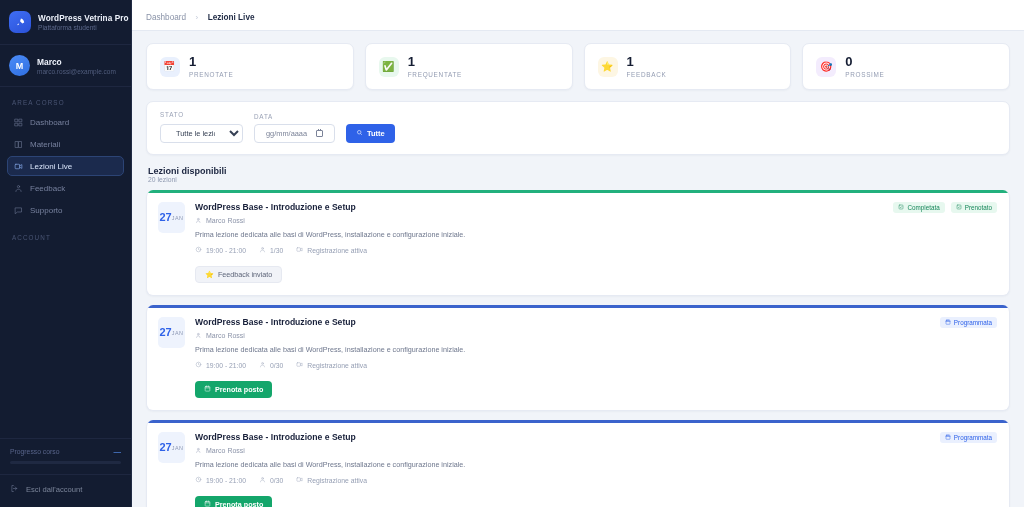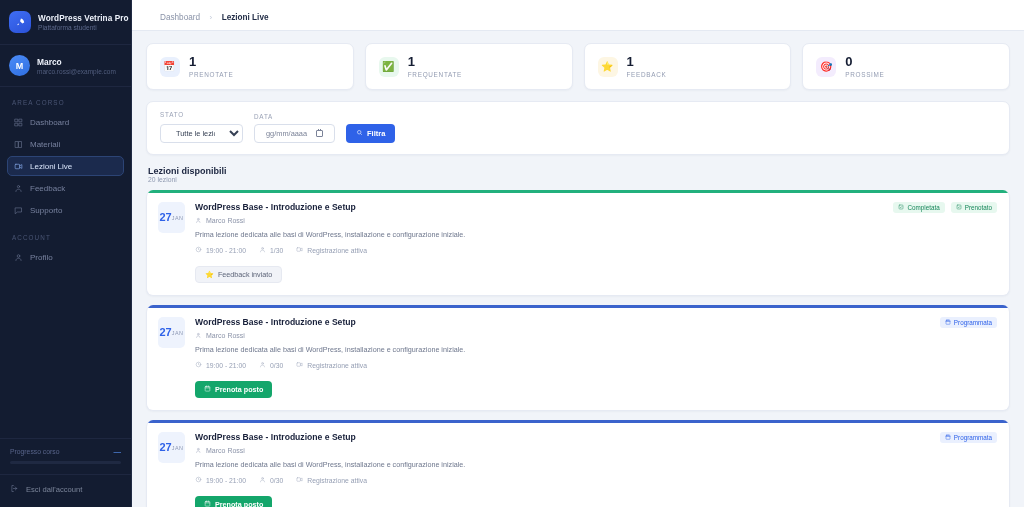--- a/index.html
+++ b/index.html
@@ -82,21 +82,21 @@
     border-top: 1px solid #1e2740;
     color: #7a8499; font-size: 7.6px; cursor: pointer;
   }
   .logout svg { width: 9px; height: 9px; stroke: #6a7490; fill:none; stroke-width:1.6; stroke-linecap:round; stroke-linejoin:round; }
 
   
   .main { flex: 1; height: 507px; display: flex; flex-direction: column; min-width: 0; }
   .topbar {
     height: 31px; flex: 0 0 31px; background: #ffffff;
     border-bottom: 1px solid #e4e9f2;
-    display: flex; align-items: center; padding: 0 28px;
+    display: flex; align-items: center; padding: 0 14px;
   }
   .crumb { font-size: 8.2px; color: #8a93a8; }
   .crumb-sep { margin: 0 5px; color: #c2c9d8; font-size: 8px; }
   .crumb-cur { font-size: 8.2px; color: #1f2a44; font-weight: bold; }
 
   .content { flex: 1; overflow: hidden; padding: 12px 14px 0 14px; }
 
   
   .stats { display: flex; gap: 11px; }
   .stat {
@@ -273,29 +273,20 @@
           <svg viewBox="0 0 24 24">
               <path d="M4 5h16v11H9l-5 4z"></path>
             </svg>
         </span>
         <span>Supporto</span>
       </div>
     </div>
 
     <div class="navgroup">
       <div class="navlabel">ACCOUNT</div>
-      <div class="navitem">
-        <span class="ic">
-          <svg viewBox="0 0 24 24">
-              <circle cx="12" cy="8" r="3.5"></circle>
-              <path d="M5 20c0-4 3.5-6 7-6s7 2 7 6"></path>
-            </svg>
-        </span>
-        <span>Profilo</span>
-      </div>
     </div>
 
     <div class="sb-bottom">
       <div class="progress-wrap">
         <div class="progress-head">
           <span class="progress-label">Progresso corso</span>
           <span class="progress-val">—</span>
         </div>
         <div class="progress-track">
           <div class="progress-fill" id="progress-fill" style="width: 0%;"></div>
@@ -369,21 +360,21 @@
             <span class="cal"></span>
           </div>
         </div>
         <button class="btn-filter">
           <span>
             <svg viewBox="0 0 24 24">
                 <circle cx="11" cy="11" r="6"></circle>
                 <path d="M20 20l-4-4"></path>
               </svg>
           </span>
-          <span>Filtra</span>
+          <span>Tutte</span>
         </button>
       </div>
 
       <div class="sect">
         <div class="sect-title">Lezioni disponibili</div>
         <div class="sect-count">20 lezioni</div>
       </div>
 
       <div class="cards" id="cards">
           <div class="card">

